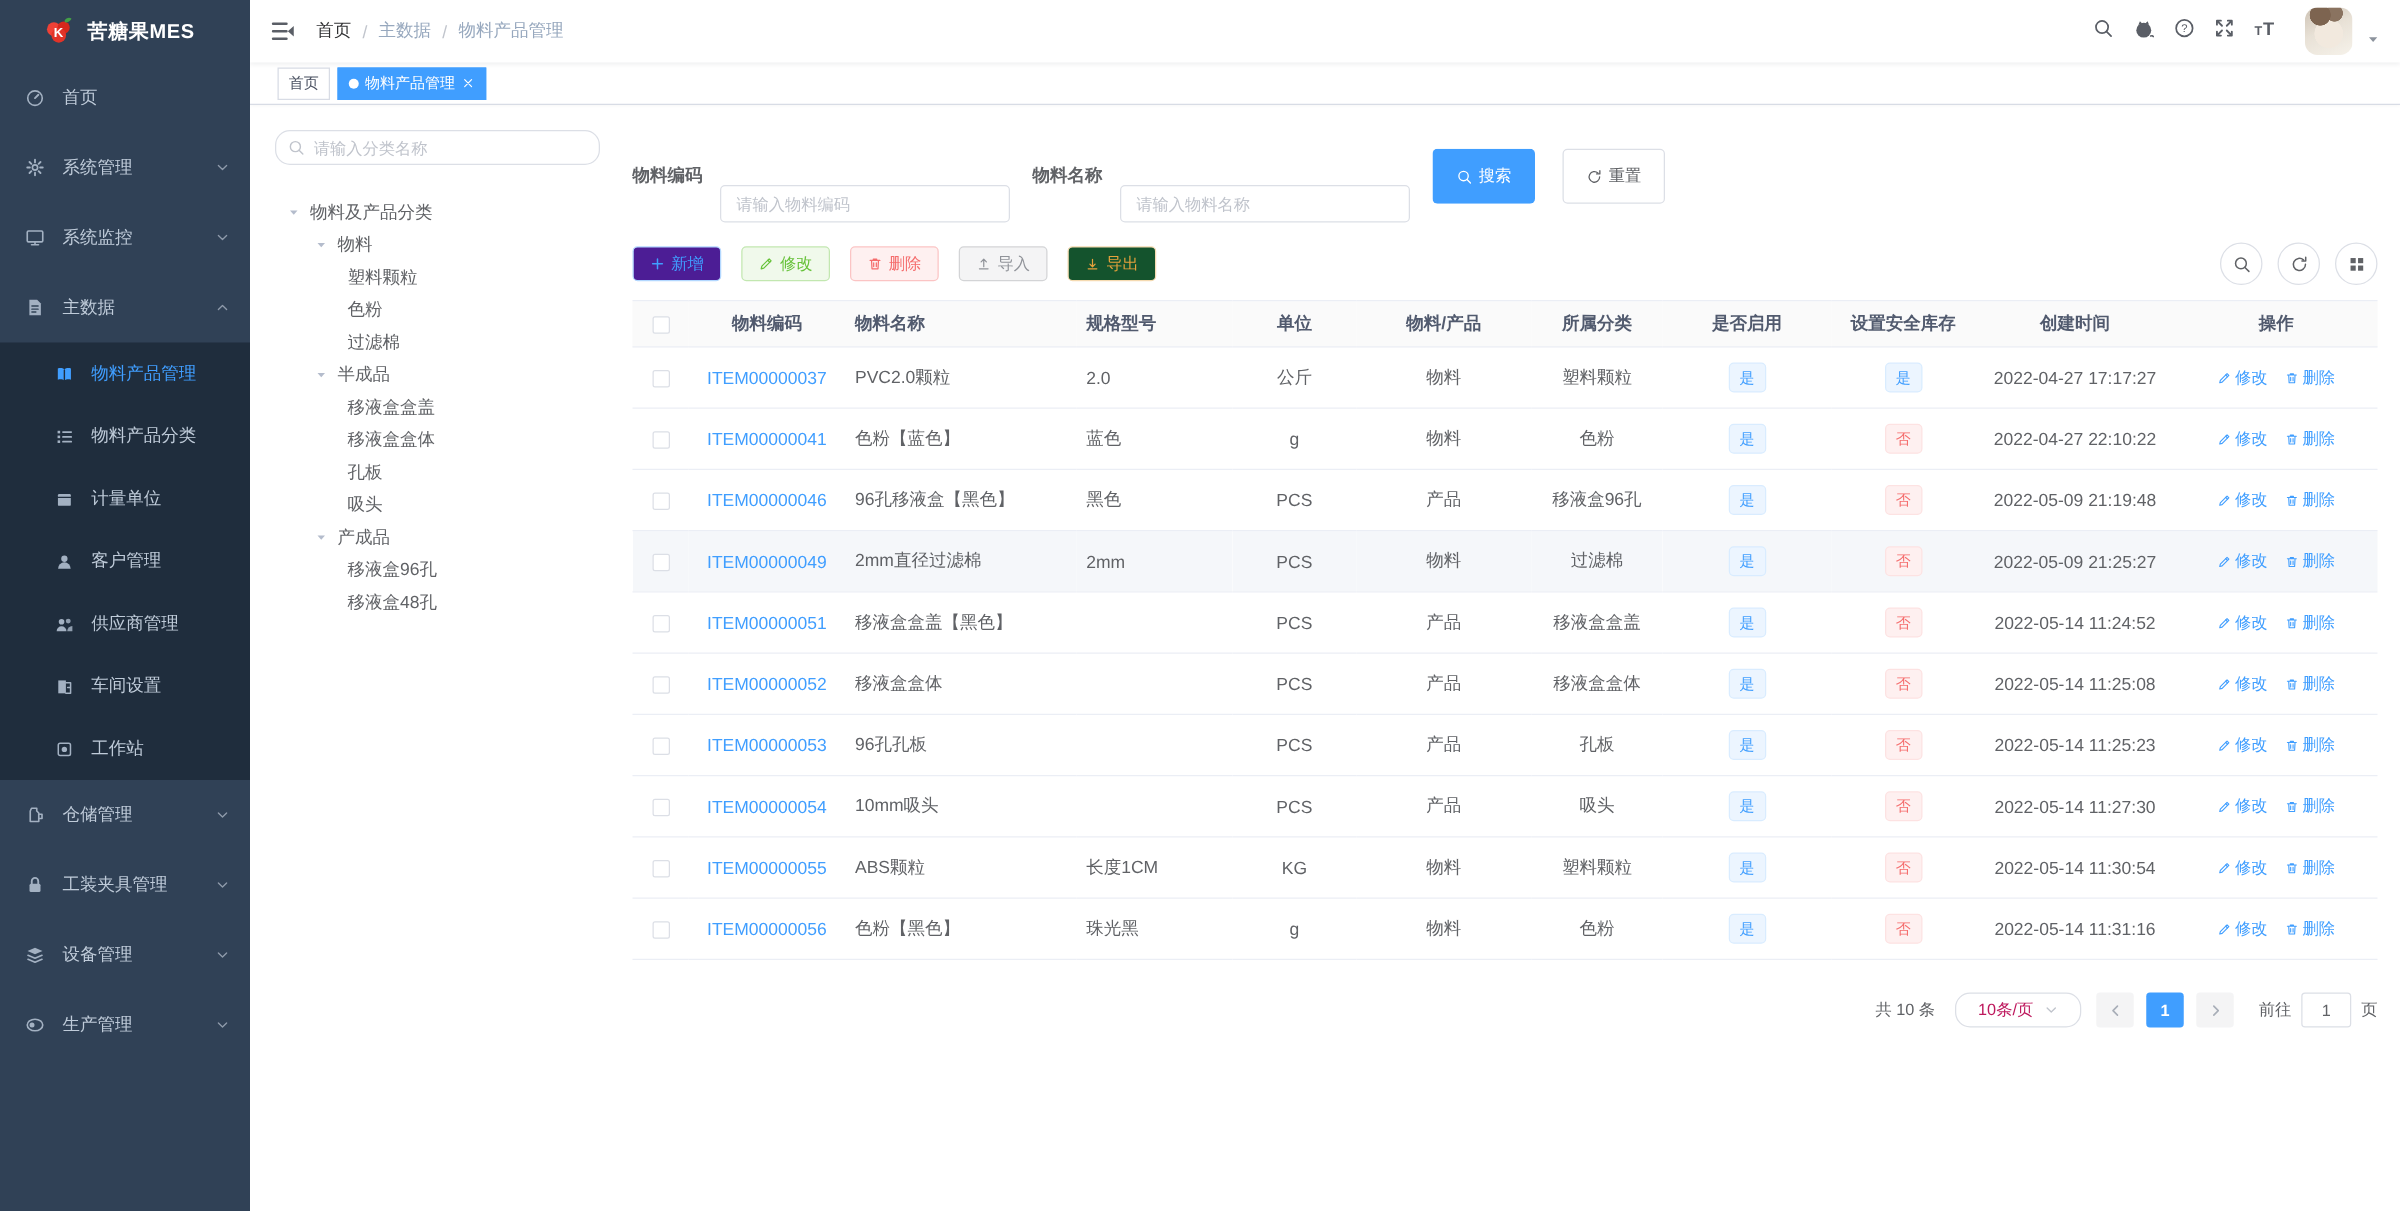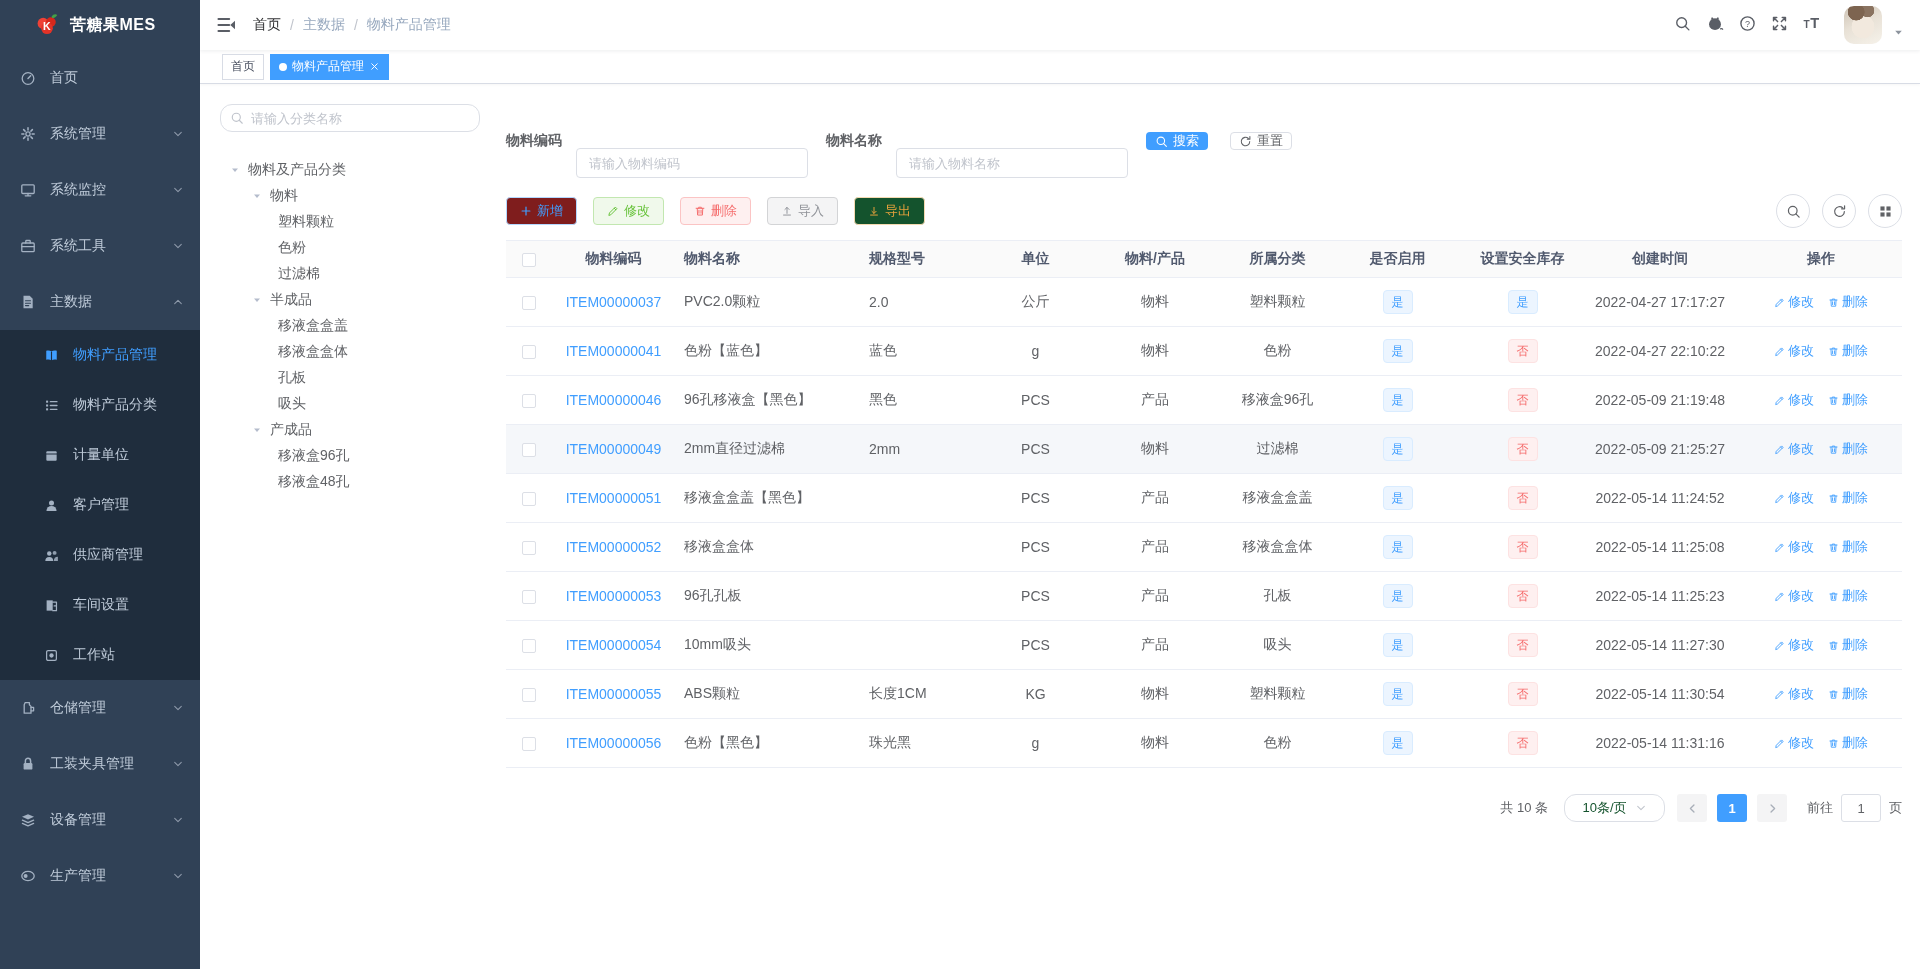--- a/index.html
+++ b/index.html
@@ -66,29 +66,29 @@
   .tree-node.lv2 { padding-left:58px; }
 
   
   .table-panel { flex:1; min-width:0; }
   .filter-row { display:flex; align-items:center; }
   .f-label { font-size:14px; font-weight:bold; color:#606266; margin-right:14px; white-space:nowrap; }
   .f-label + .f-input { margin-right:18px;margin-top:44px; }
   .f-input { width:232px; height:30px; border:1px solid #dcdfe6; border-radius:4px; padding:0 12px;
     font-size:13px; color:#606266; outline:none; font-family:inherit; }
   .f-input::placeholder { color:#c0c4cc; }
-  .btn { height:18px; border-radius:4px; font-size:13px; display:inline-flex; align-items:center;
-    gap:5px; padding:0 8px; cursor:pointer; border:1px solid transparent; font-family:inherit; }
+  .btn { height:44px; border-radius:4px; font-size:13px; display:inline-flex; align-items:center;
+    gap:5px; padding:0 18px; cursor:pointer; border:1px solid transparent; font-family:inherit; }
   .btn-search { background:#409eff; color:#fff; }
   .btn-reset { background:#fff; border-color:#dcdfe6; color:#606266; margin-left:22px; }
 
   .toolbar-row { display:flex; align-items:center; margin-top:16px; }
   .tb-btn { height:28px; padding:0 13px; border-radius:4px; font-size:13px; display:inline-flex;
     align-items:center; gap:5px; margin-right:16px; border:1px solid; cursor:pointer; font-family:inherit; }
-  .tb-primary { color:#409eff; background:#7f1d1d; border-color:#b3d8ff; }
+  .tb-primary { color:#409eff; background:#4c1d95; border-color:#b3d8ff; }
   .tb-success { color:#67c23a; background:#f0f9eb; border-color:#c2e7b0; }
   .tb-danger  { color:#f56c6c; background:#fef0f0; border-color:#fbc4c4; }
   .tb-info    { color:#909399; background:#f4f4f5; border-color:#d3d4d6; }
   .tb-warning { color:#e6a23c; background:#14532d; border-color:#f5dab1; }
   .toolbar-right { margin-left:auto; display:flex; gap:12px; }
   .circle-btn { width:34px; height:34px; border-radius:50%; border:1px solid #dcdfe6; background:#fff;
     display:flex; align-items:center; justify-content:center; color:#606266; cursor:pointer; }
 
   table.grid { width:100%; border-collapse:collapse; margin-top:12px; table-layout:fixed; }
   .grid th { height:37px; background:#fafafa; border-top:1px solid #ebeef5; border-bottom:1px solid #ebeef5;
@@ -103,21 +103,21 @@
   .badge { display:inline-block; padding:5px 8px; font-size:12px; line-height:1; border-radius:4px; border:1px solid; }
   .badge.yes { color:#409eff; background:#ecf5ff; border-color:#d9ecff; }
   .badge.no  { color:#f56c6c; background:#fef0f0; border-color:#fde2e2; }
   .op-link { color:#409eff; font-size:13px; display:inline-flex; align-items:center; gap:3px;
     margin:0 7px; cursor:pointer; }
 
   .pagination { display:flex; justify-content:flex-end; align-items:center; margin-top:26px;
     font-size:13px; color:#606266; padding-bottom:30px; }
   .pg-total { margin-right:16px; }
   .pg-size { width:101px; height:28px; border:1px solid #dcdfe6; border-radius:12px; background:#fff;
-    display:flex; align-items:center; justify-content:center; gap:8px; color:#14532d; cursor:pointer; }
+    display:flex; align-items:center; justify-content:center; gap:8px; color:#be185d; cursor:pointer; }
   .pg-size .ic { color:#c0c4cc; }
   .pg-nav { width:30px; height:28px; border-radius:3px; background:#f4f4f5; color:#a8aeb8;
     display:flex; align-items:center; justify-content:center; margin-left:12px; cursor:pointer; }
   .pg-cur { width:30px; height:28px; border-radius:3px; background:#409eff; color:#fff; font-weight:bold;
     display:flex; align-items:center; justify-content:center; margin-left:10px; cursor:pointer; }
   .pg-nav.next { margin-left:10px; }
   .pg-goto { margin-left:20px; }
   .pg-input { width:40px; height:28px; border:1px solid #dcdfe6; border-radius:3px; text-align:center;
     margin:0 8px; font-size:13px; color:#606266; outline:none; font-family:inherit; }
 </style>
@@ -166,34 +166,20 @@
           </span>
         </div>
         <div class="menu-item">
           <span class="ic mi-icon">
             <svg viewBox="0 0 16 16" width="16" height="16" fill="none" stroke="currentColor" stroke-width="1.3" stroke-linecap="round" stroke-linejoin="round">
               <rect x="1.8" y="2.8" width="12.4" height="8.7" rx="1"></rect>
               <path d="M8 11.5v2.3M5.2 13.8h5.6"></path>
             </svg>
           </span>
           <span>系统监控</span>
-          <span class="ic chev">
-            <svg viewBox="0 0 16 16" width="12" height="12" fill="none" stroke="currentColor" stroke-width="1.3" stroke-linecap="round" stroke-linejoin="round">
-              <path d="M3.6 5.8 8 10.2l4.4-4.4" stroke-width="1.4"></path>
-            </svg>
-          </span>
-        </div>
-        <div class="menu-item">
-          <span class="ic mi-icon">
-            <svg viewBox="0 0 16 16" width="16" height="16" fill="none" stroke="currentColor" stroke-width="1.3" stroke-linecap="round" stroke-linejoin="round">
-              <rect x="1.8" y="5" width="12.4" height="8.7" rx="1"></rect>
-              <path d="M5.8 5V3.2a.7.7 0 0 1 .7-.7h3a.7.7 0 0 1 .7.7V5M1.8 8.7h12.4"></path>
-            </svg>
-          </span>
-          <span>系统工具</span>
           <span class="ic chev">
             <svg viewBox="0 0 16 16" width="12" height="12" fill="none" stroke="currentColor" stroke-width="1.3" stroke-linecap="round" stroke-linejoin="round">
               <path d="M3.6 5.8 8 10.2l4.4-4.4" stroke-width="1.4"></path>
             </svg>
           </span>
         </div>
         <div class="menu-item">
           <span class="ic mi-icon">
             <svg viewBox="0 0 16 16" width="16" height="16" fill="none" stroke="currentColor" stroke-width="1.3" stroke-linecap="round" stroke-linejoin="round">
               <path d="M3.5 1.8h6.2l3 3v9.4H3.5z" fill="currentColor" stroke="none"></path>

